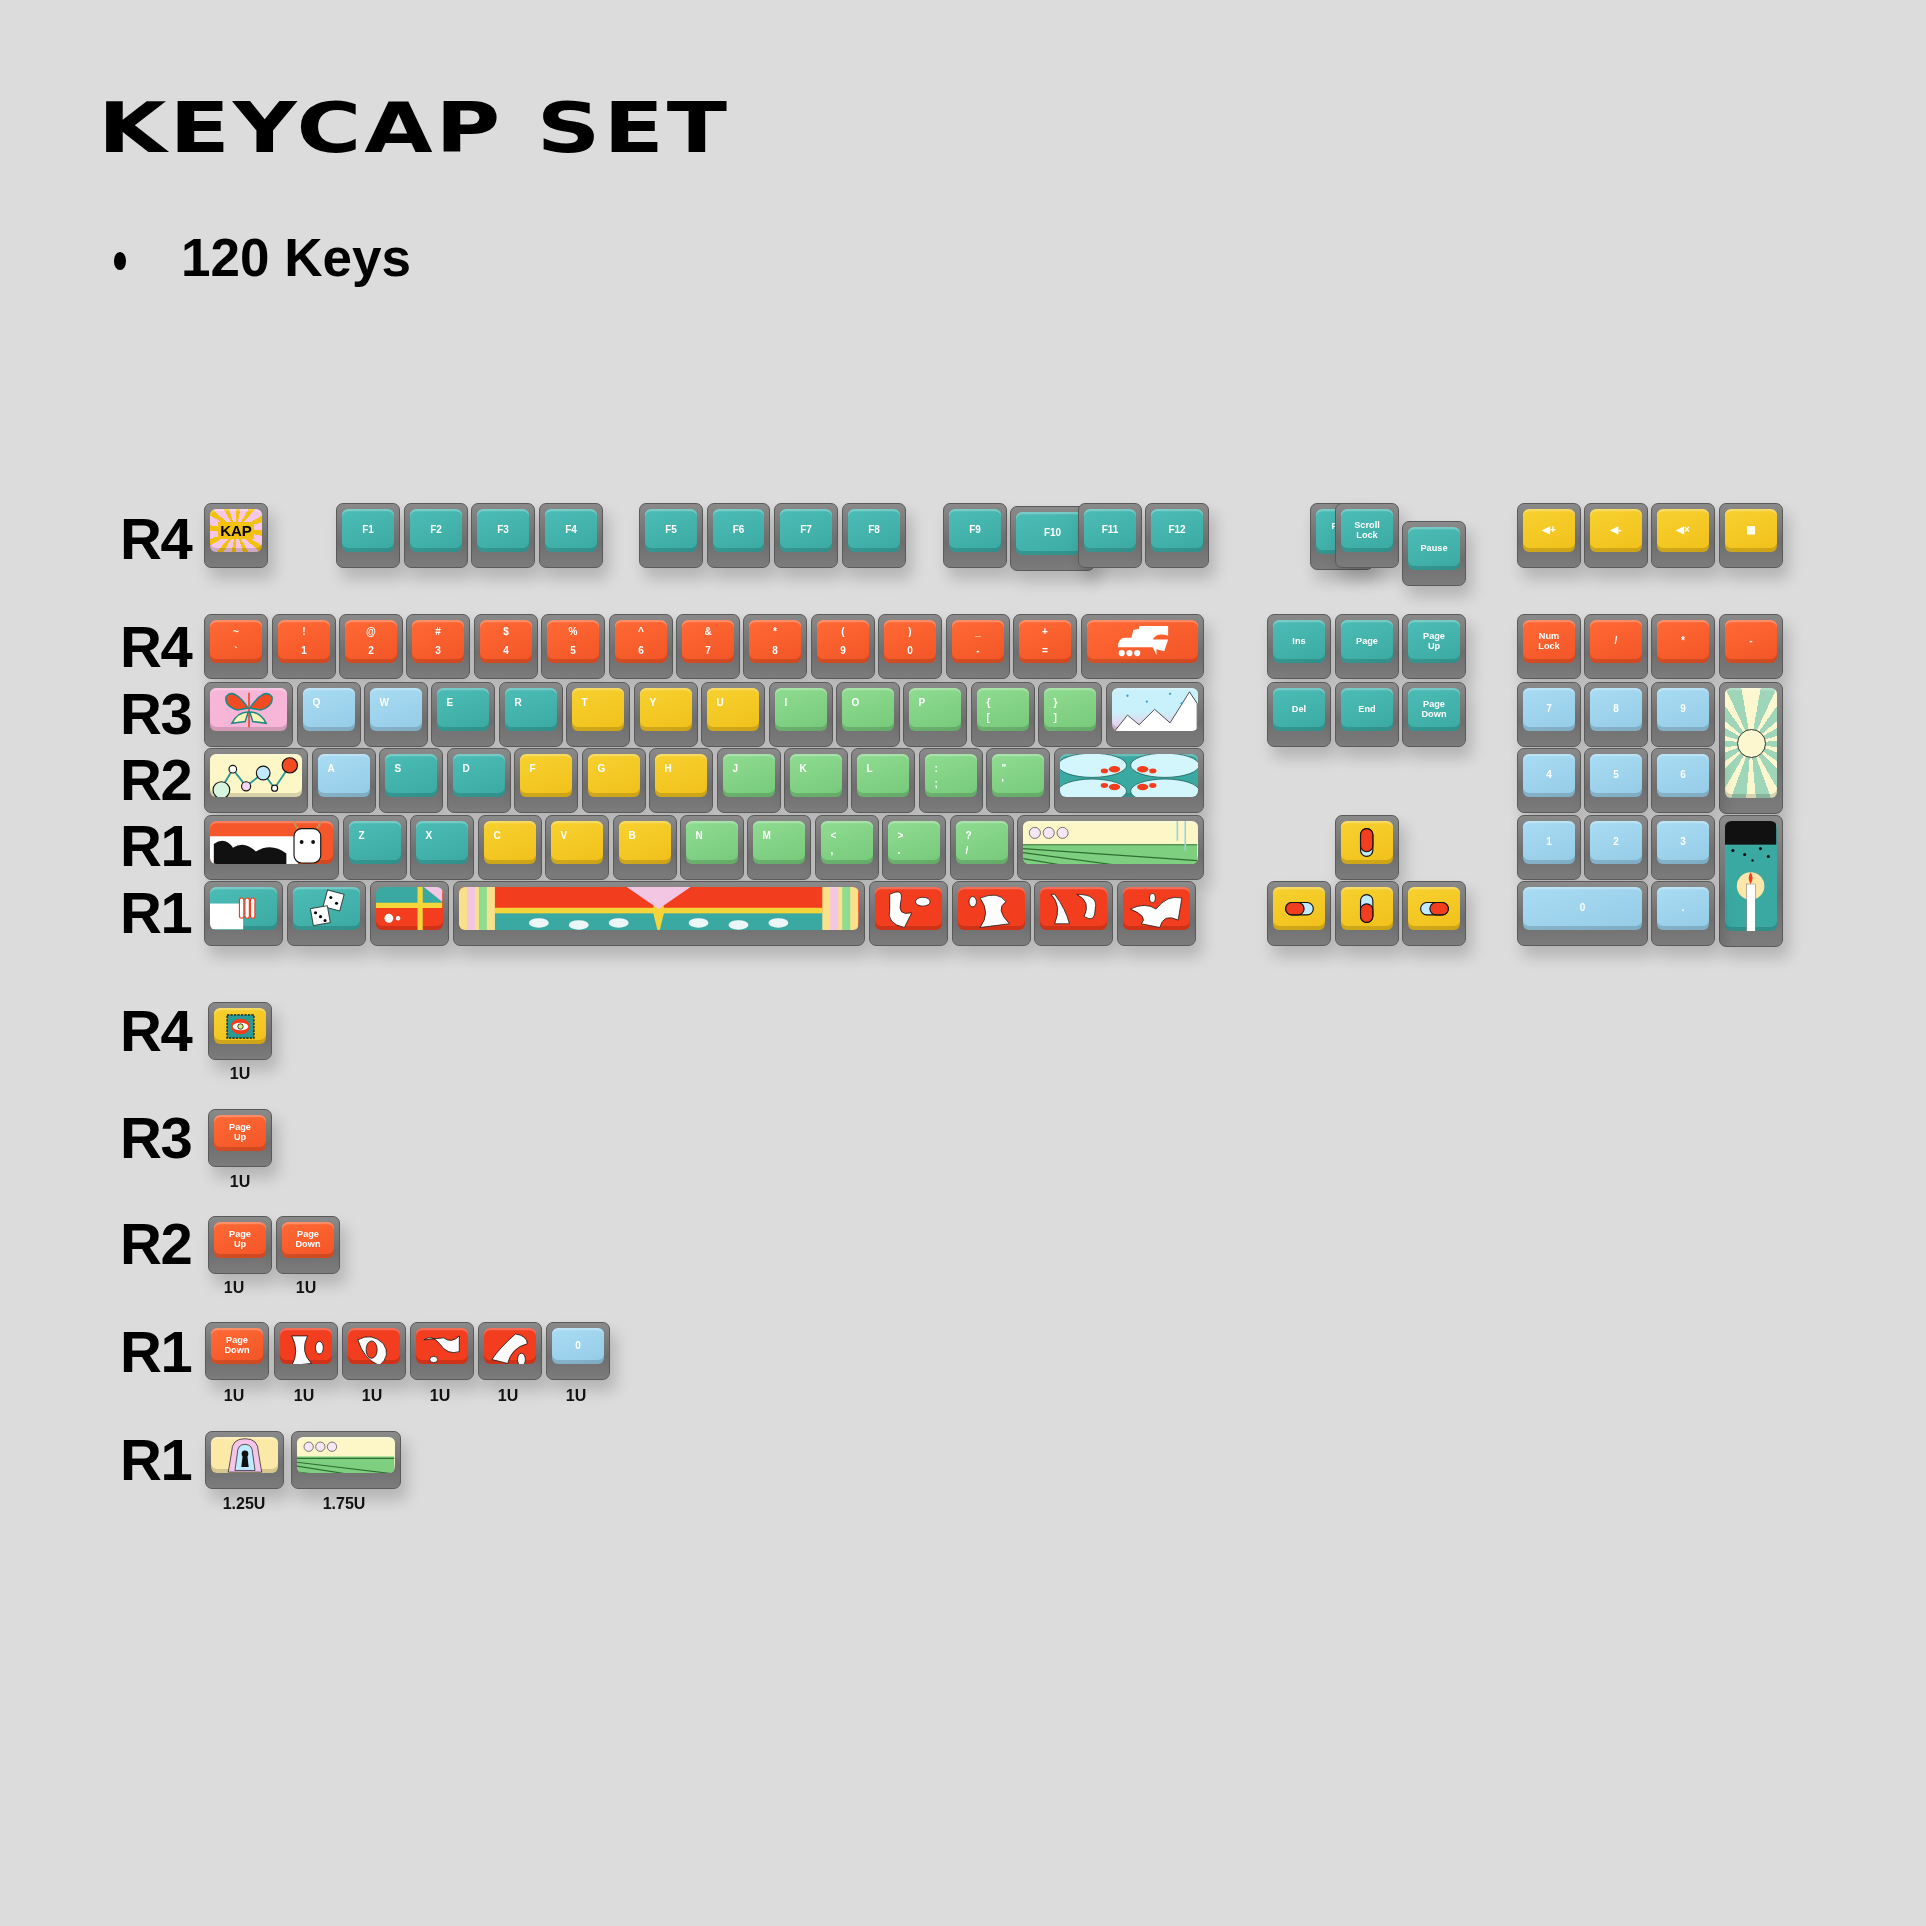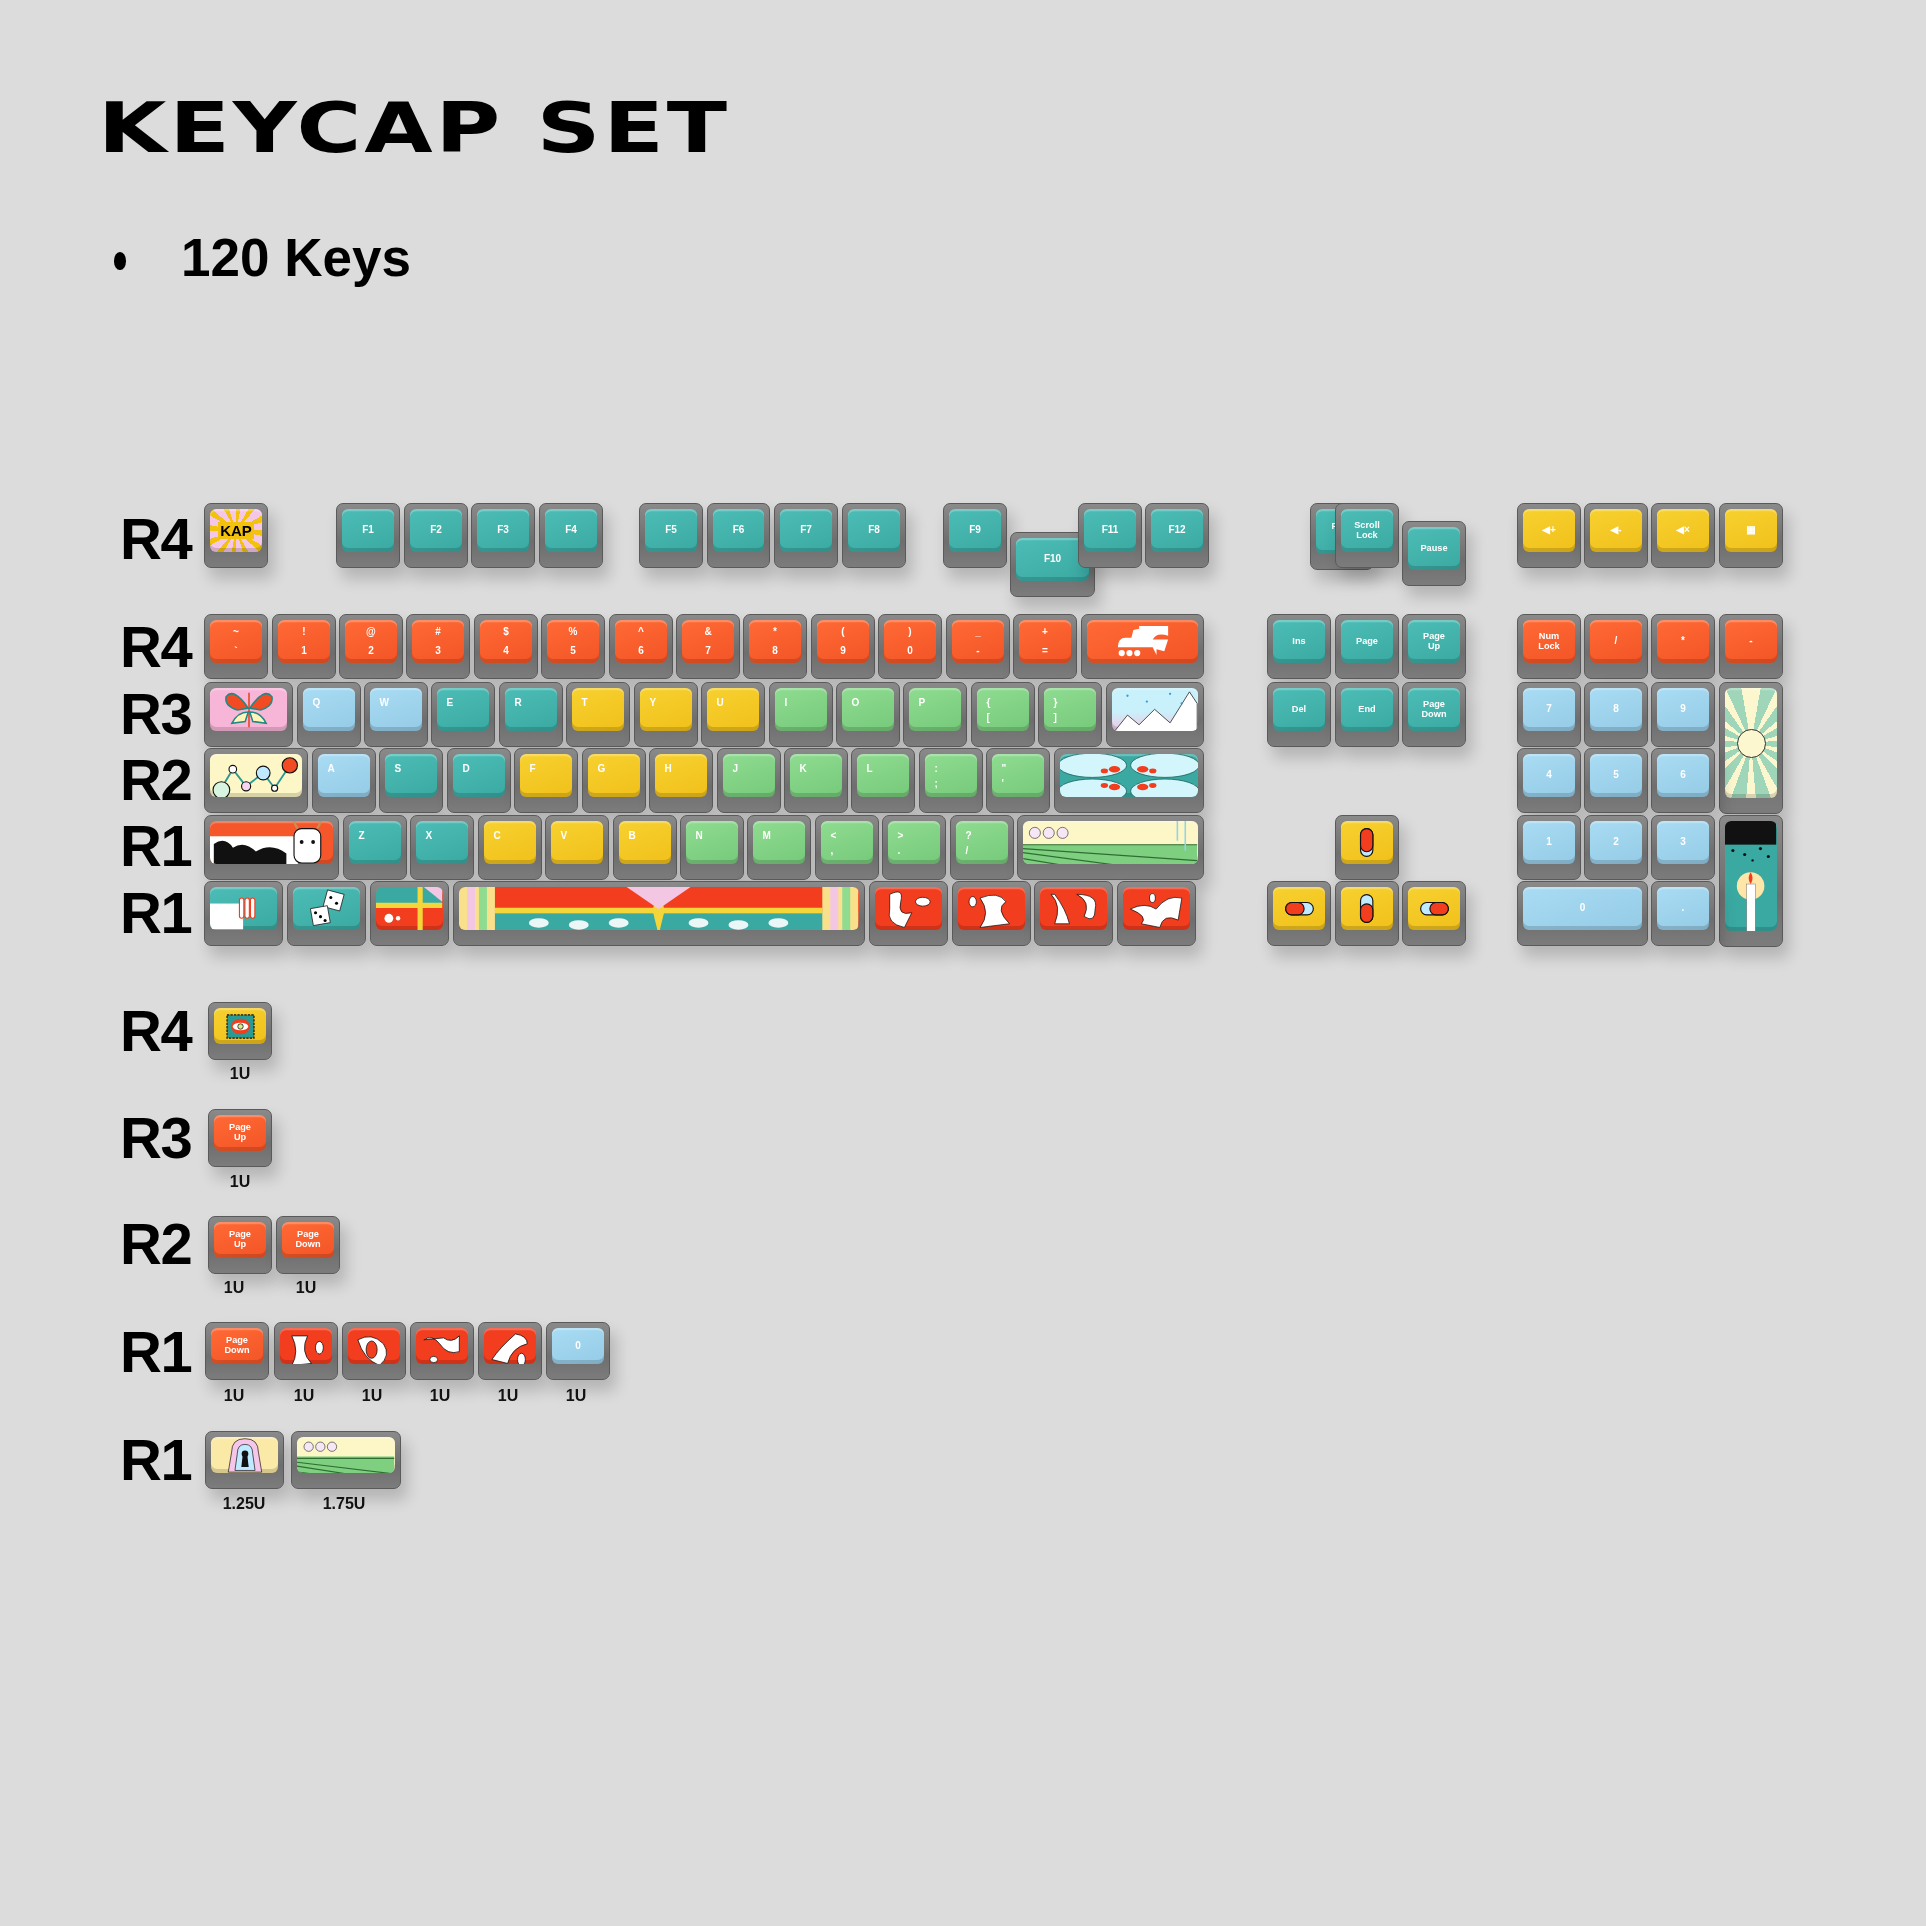--- a/index.html
+++ b/index.html
@@ -120,21 +120,21 @@
     <div class="cap teal">
       <span class="lbl">F8</span>
     </div>
   </div>
 
 <div class="key" style="left:943px;top:503px;width:64px;height:65px">
     <div class="cap teal">
       <span class="lbl">F9</span>
     </div>
   </div>
-<div class="key" style="left:1010px;top:532px;width:85px;height:65px">
+<div class="key" style="left:1010px;top:506px;width:85px;height:65px">
     <div class="cap teal">
       <span class="lbl">F10</span>
     </div>
   </div>
 <div class="key" style="left:1078px;top:503px;width:64px;height:65px">
     <div class="cap teal">
       <span class="lbl">F11</span>
     </div>
   </div>
 <div class="key" style="left:1145px;top:503px;width:64px;height:65px">

